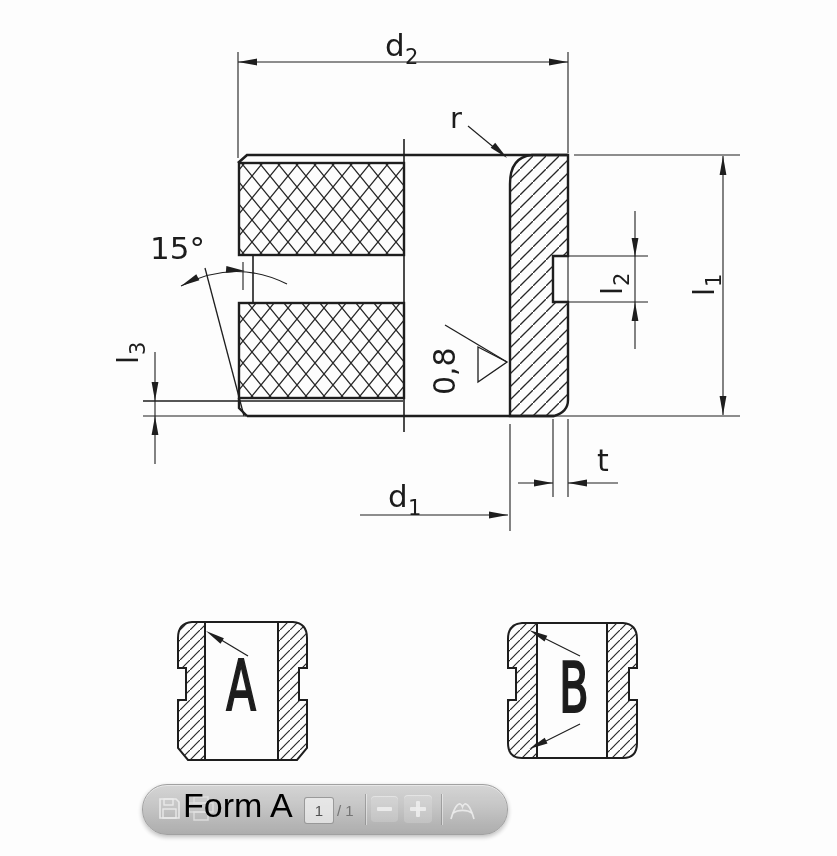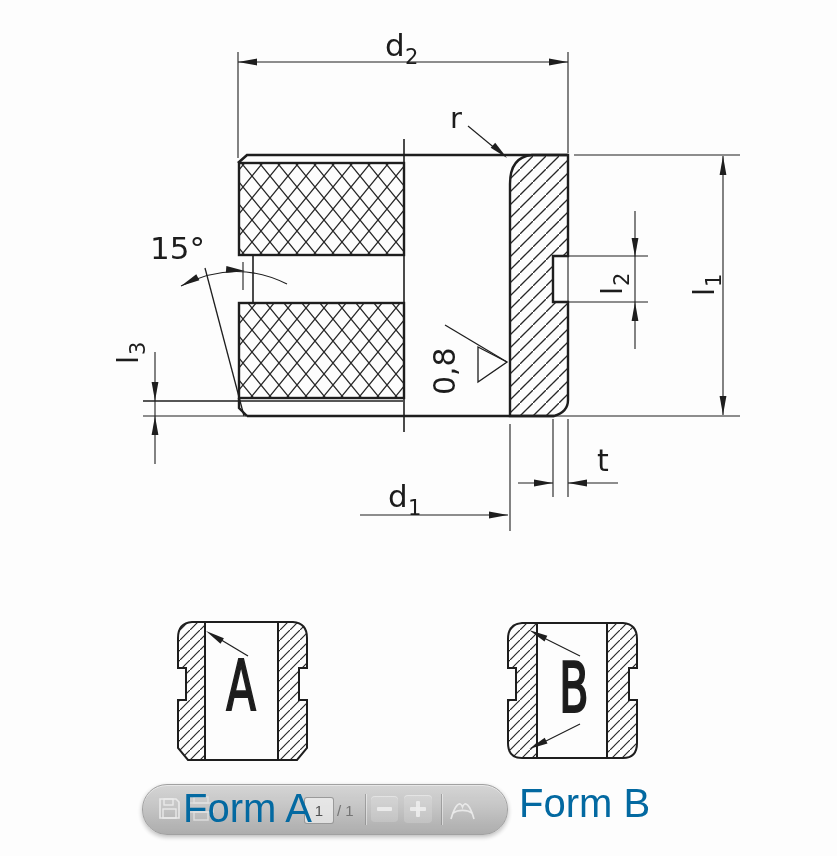--- a/index.html
+++ b/index.html
@@ -1,20 +1,20 @@
 <!DOCTYPE html>
 <html><head>
 <meta charset="utf-8">
 <style>
   html,body{margin:0;padding:0;background:#ffffff;}
   #stage{position:relative;width:837px;height:856px;background:#fdfdfd;overflow:hidden;
          font-family:"DejaVu Sans",sans-serif;}
   svg text{fill:#1c1c1c;font-family:"DejaVu Sans",sans-serif;}
-  .caption{position:absolute;z-index:30;color:#0369a1;font-family:"Liberation Sans",sans-serif;
-           font-size:40px;font-weight:400;white-space:nowrap;}
+  .caption{position:absolute;z-index:30;color:#000000;font-family:"Liberation Sans",sans-serif;
+           font-size:34px;font-weight:400;white-space:nowrap;}
   
   .toolbar{position:absolute;left:142px;top:784px;width:364px;height:49px;z-index:20;
            border-radius:25px;border:1px solid #9e9e9e;
            background:linear-gradient(180deg,#d4d4d4 0%,#c3c3c3 45%,#aaaaaa 100%);
            box-shadow:0 2px 5px rgba(0,0,0,.28), inset 0 1px 0 rgba(255,255,255,.45);
            opacity:.96;}
   .tb-abs{position:absolute;display:flex;align-items:center;justify-content:center;}
   .tb-sep{position:absolute;top:9px;width:1px;height:31px;background:rgba(120,120,120,.55);
           box-shadow:1px 0 0 rgba(255,255,255,.45);}
   .tb-pagebox{left:161px;top:12px;width:28px;height:25px;border-radius:3px;
@@ -219,15 +219,14 @@
     <div class="tb-sep" style="left:298px;"></div>
     <div class="tb-abs" style="left:305px;top:10px;width:29px;height:28px;">
       <svg width="29" height="28" viewBox="0 0 29 28">
         <path d="M3,24 C7,10 12,5 14.5,12 C17,5 22,10 26,24" fill="none" stroke="#ececec" stroke-width="1.7" opacity=".9"></path>
         <path d="M5,18 C10,14.5 19,14.5 24,18" fill="none" stroke="#ececec" stroke-width="1.6" opacity=".9"></path>
       </svg>
     </div>
   </div>
 
   <div class="caption" style="left:183px;top:786px;">Form A</div>
-  <div class="caption" style="left:519px;top:781px;">Form B</div>
 
 </div>
 
 </body></html>

